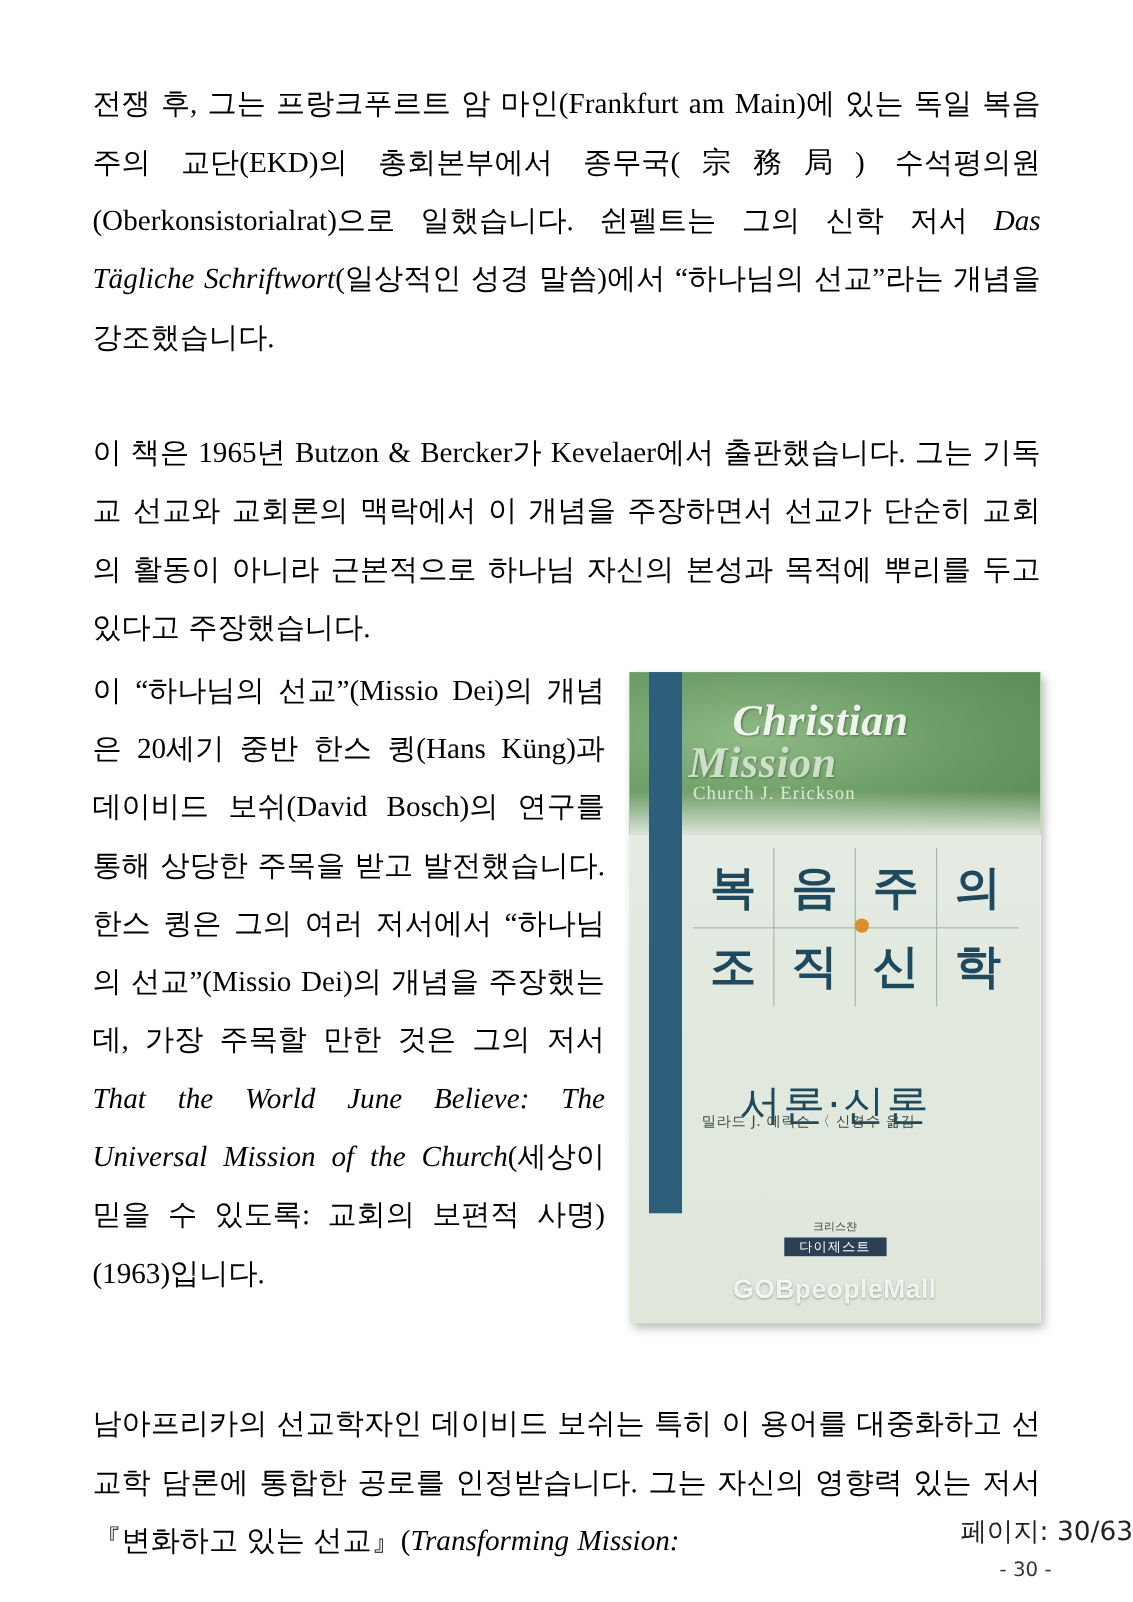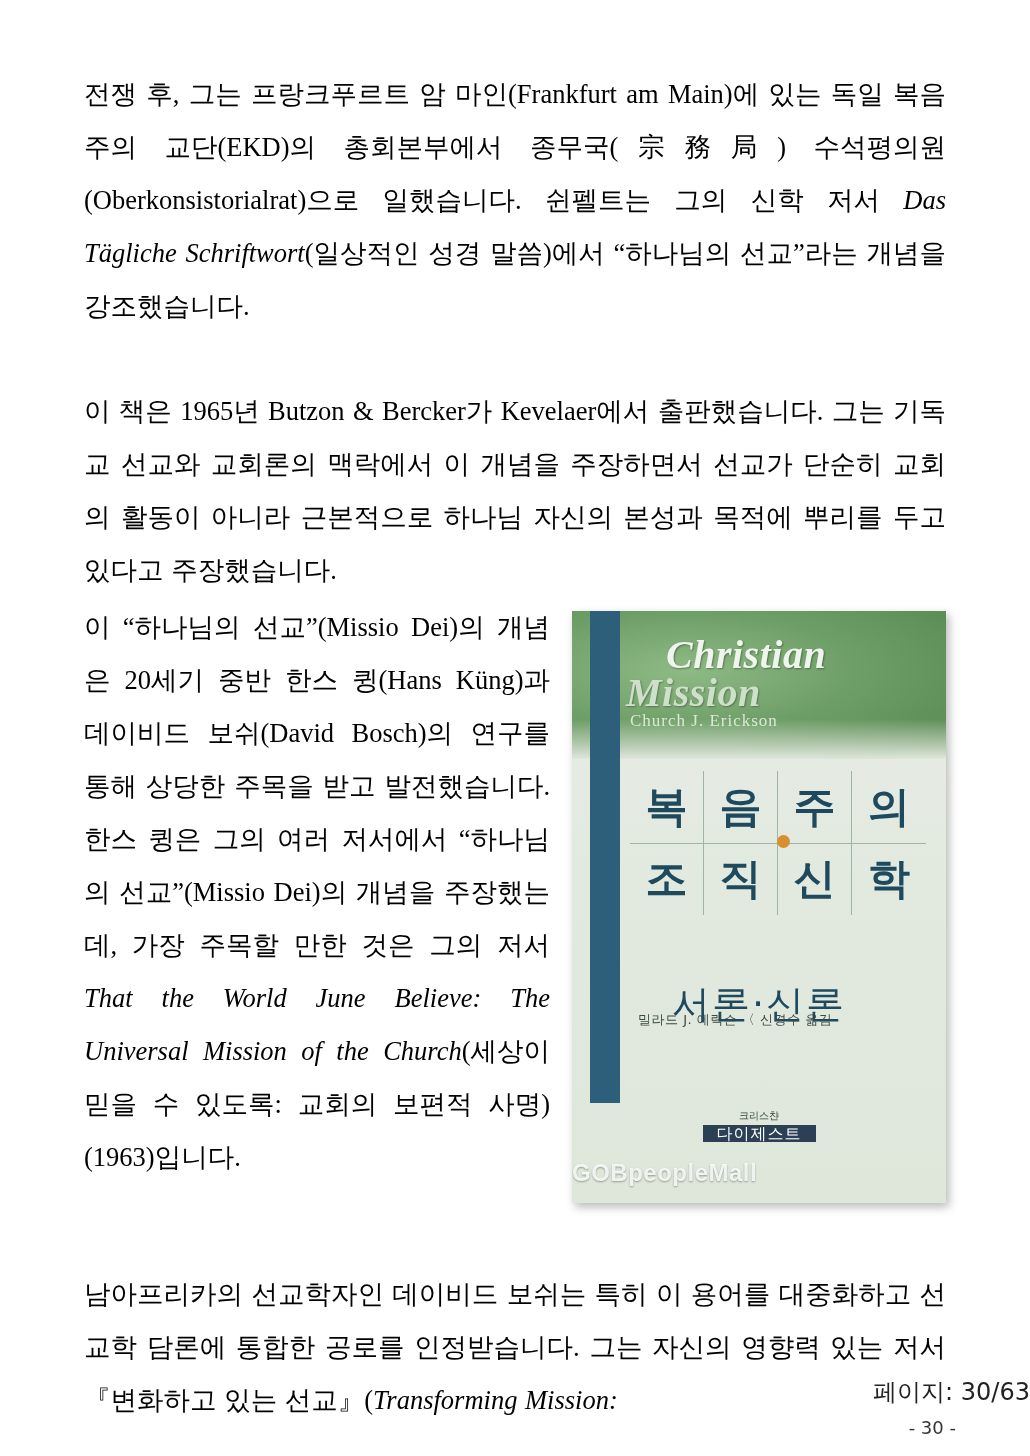--- a/index.html
+++ b/index.html
@@ -186,29 +186,30 @@
     font-size: 10px;
     color: #33433c;
     line-height: 13px;
   }
   .cover-pub-logo {
     display: inline-block;
     margin-top: 3px;
     padding: 2px 14px;
     background: #2b3f55;
     color: #ffffff;
-    font-size: 16px;
+    font-size: 12px;
     letter-spacing: 1px;
     text-align: right;
   }
   .cover-watermark {
     position: absolute;
     left: 0;
     top: 548px;
     width: 100%;
+    text-align: center;
     font-family: "Liberation Sans", sans-serif;
     font-size: 24px;
     font-weight: bold;
     color: rgba(255,255,255,0.85);
     text-shadow: 0 1px 2px rgba(90,110,90,0.6);
     letter-spacing: 0.5px;
   }
 
   .footer-center {
     position: absolute;

